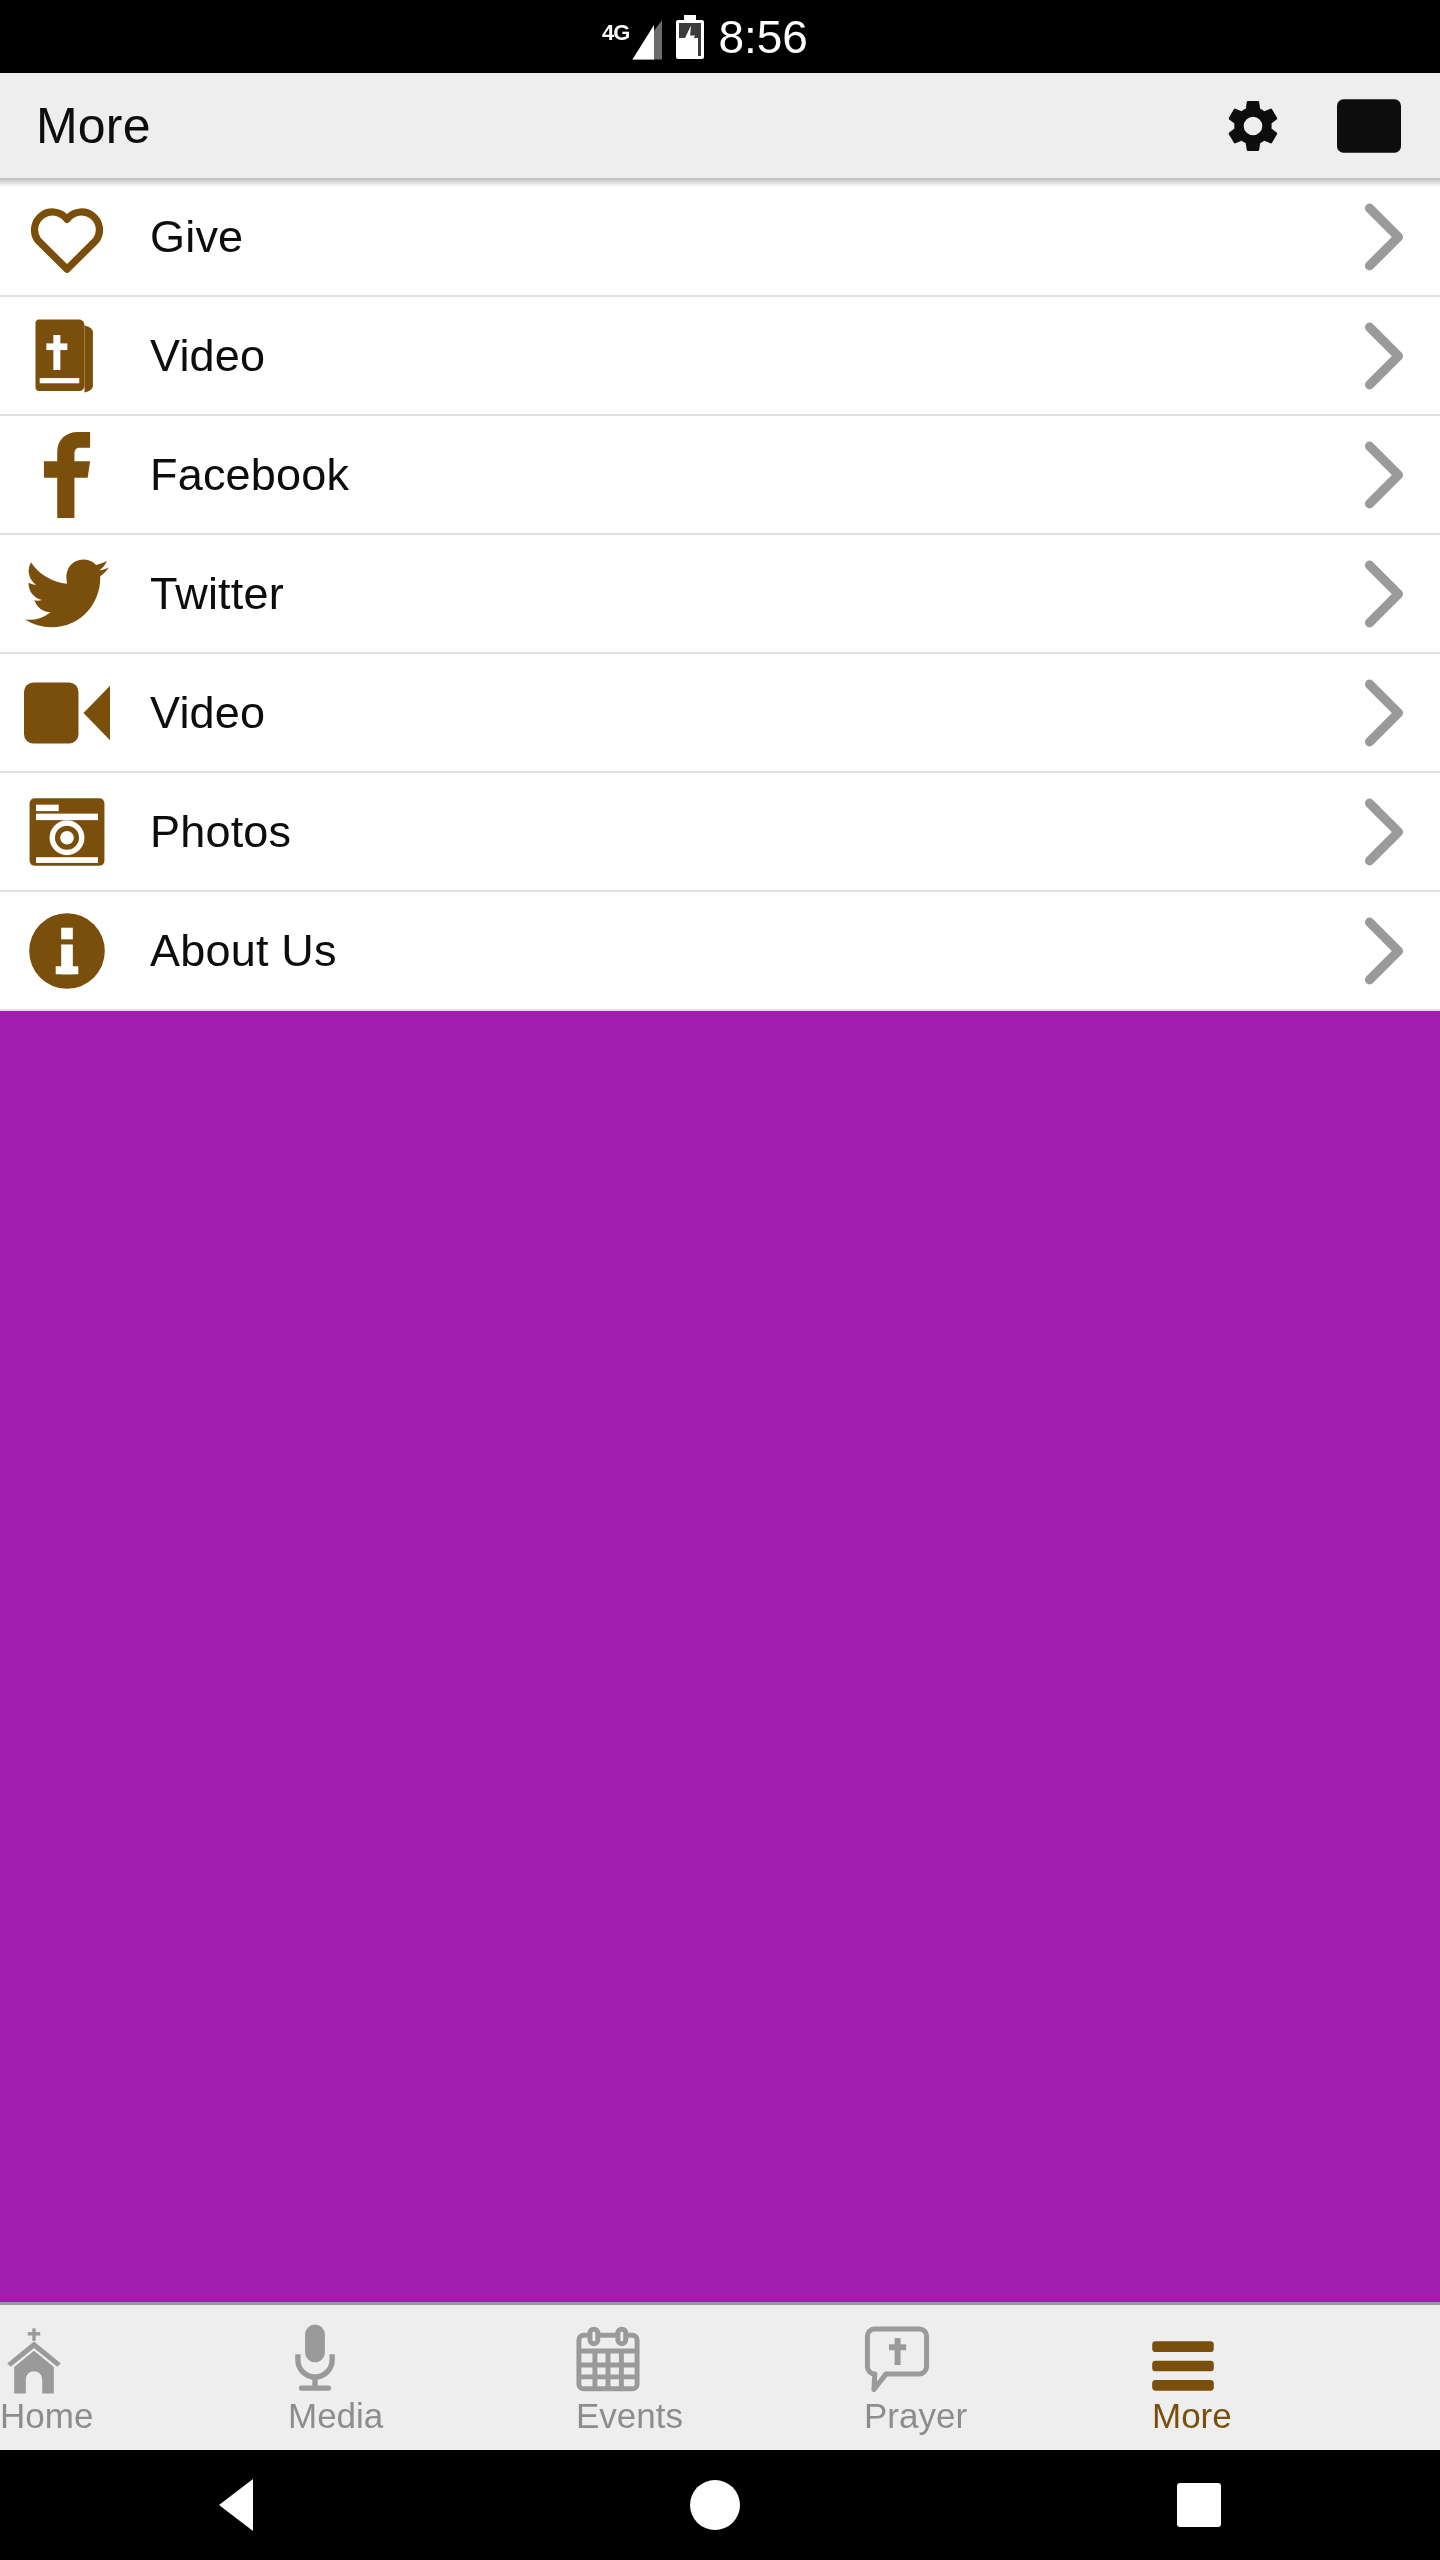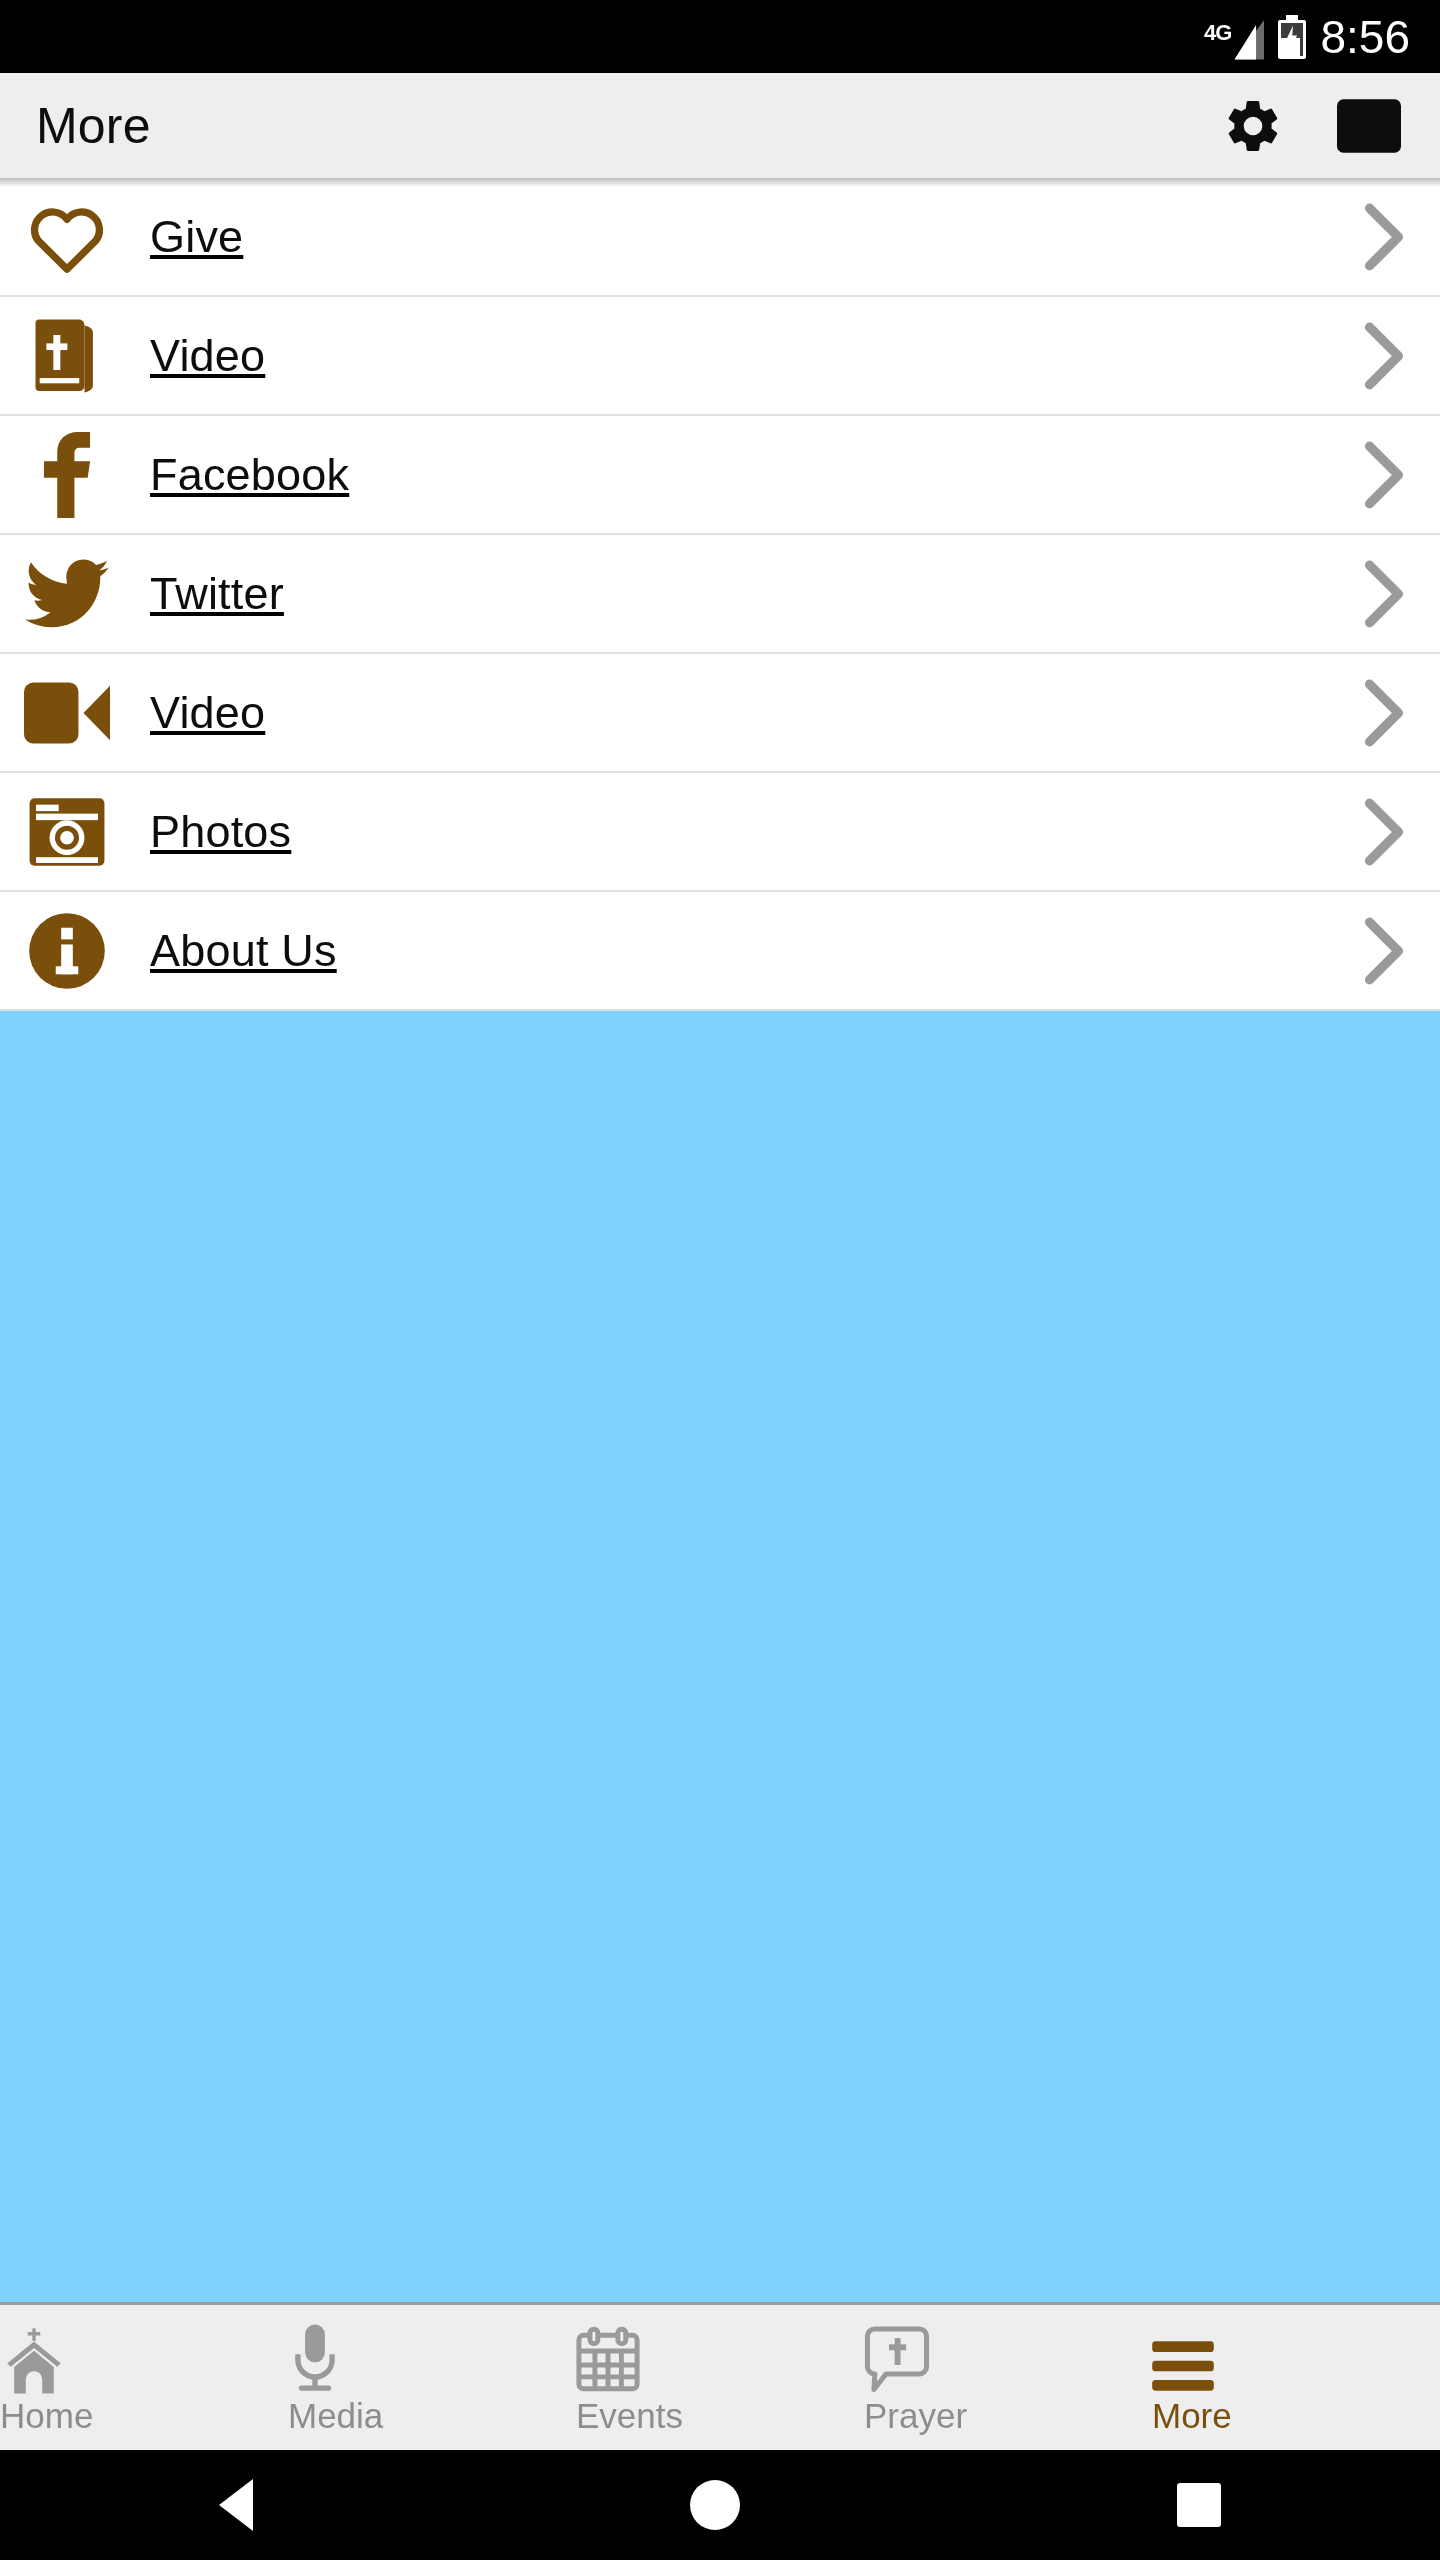--- a/index.html
+++ b/index.html
@@ -7,21 +7,21 @@
     width:1440px; height:2560px;
     background:#ffffff;
     font-family:"Liberation Sans", sans-serif;
     overflow:hidden;
   }
   #screen { position:relative; width:1440px; height:2560px; display:flex; flex-direction:column; }
 
   
   .statusbar {
     height:73px; background:#000000; flex:0 0 73px;
-    display:flex; align-items:center; justify-content:flex-end;
+    display:flex; align-items:center; justify-content:center;
     padding-right:30px; gap:14px;
   }
   .sb-net { display:flex; align-items:flex-end; height:46px; gap:3px; }
   .sb-4g { color:#ffffff; font-size:22px; font-weight:bold; line-height:1;
            position:relative; top:-16px; letter-spacing:-1px; }
   .sb-signal { width:30px; height:40px; position:relative; }
   .sb-signal .bg { position:absolute; inset:0;
       background:#6b6b6b; clip-path:polygon(100% 0,100% 100%,0 100%); }
   .sb-signal .fg { position:absolute; inset:0;
       background:#ffffff; clip-path:polygon(72% 14%,72% 100%,0 100%); }
@@ -42,21 +42,21 @@
   }
   .appbar::after{
     content:""; position:absolute; left:0; right:0; bottom:-9px; height:9px;
     background:linear-gradient(to bottom, rgba(0,0,0,.26), rgba(0,0,0,0));
   }
   .appbar-title { font-size:50px; color:#0d0d0d; font-weight:normal; letter-spacing:.2px; }
   .appbar-actions { margin-left:auto; display:flex; align-items:center; gap:50px; }
   .icon-btn { width:66px; height:66px; display:flex; align-items:center; justify-content:center; }
 
   
-  .list { flex:1 1 auto; background:#7dd3fc; overflow:hidden;text-decoration:underline; }
+  .list { flex:1 1 auto; background:#a21caf; overflow:hidden; }
   .row {
     height:119px; display:flex; align-items:center;
     border-bottom:2px solid #e0e0e0; padding:0 34px 0 24px;
     background:#ffffff;
   }
   .row-icon { width:86px; height:86px; flex:0 0 86px; display:flex; align-items:center; justify-content:center; }
   .row-label { font-size:45px; color:#0d0d0d; margin-left:40px; flex:1 1 auto; letter-spacing:.2px; }
   .chevron { width:44px; height:72px; flex:0 0 44px; }
 
   

